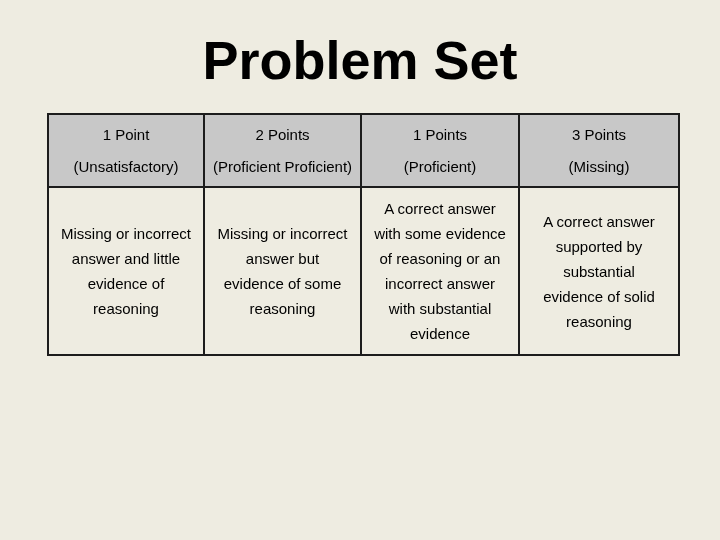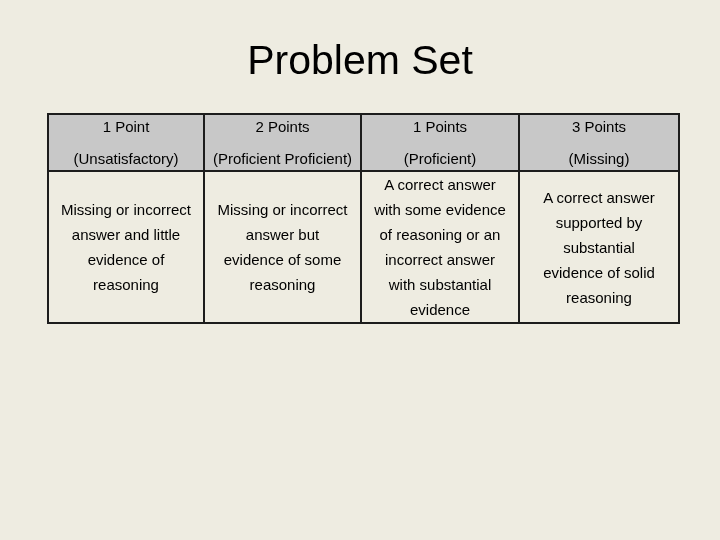--- a/index.html
+++ b/index.html
@@ -13,32 +13,32 @@
     width:720px;height:540px;
     background:var(--bg);
     font-family:"Liberation Sans", sans-serif;
     color:var(--text);
     overflow:hidden;
   }
   .slide{position:relative;width:720px;height:540px;overflow:hidden;}
   .title{
     position:absolute;top:35px;left:0;width:720px;
     text-align:center;
-    font-size:41px;line-height:50px;font-weight:400;
+    font-size:54px;line-height:50px;font-weight:700;
     color:var(--text);
     letter-spacing:0px;
   }
   table.rubric{
     position:absolute;left:47px;top:113px;
     border-collapse:collapse;table-layout:fixed;
   }
   table.rubric td{
     border:2px solid var(--border);
     text-align:center;vertical-align:middle;
-    padding:0 3px;
+    padding:8px 3px;
     font-size:15px;
   }
   tr.hdr td{
     background:var(--header-bg);
     height:55px;
   }
   .hdr-inner{
     display:flex;flex-direction:column;justify-content:center;align-items:center;
     gap:16px;
   }

